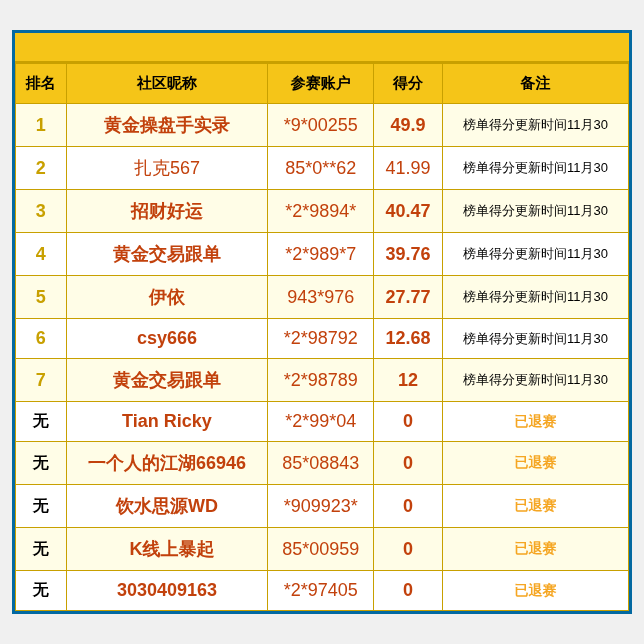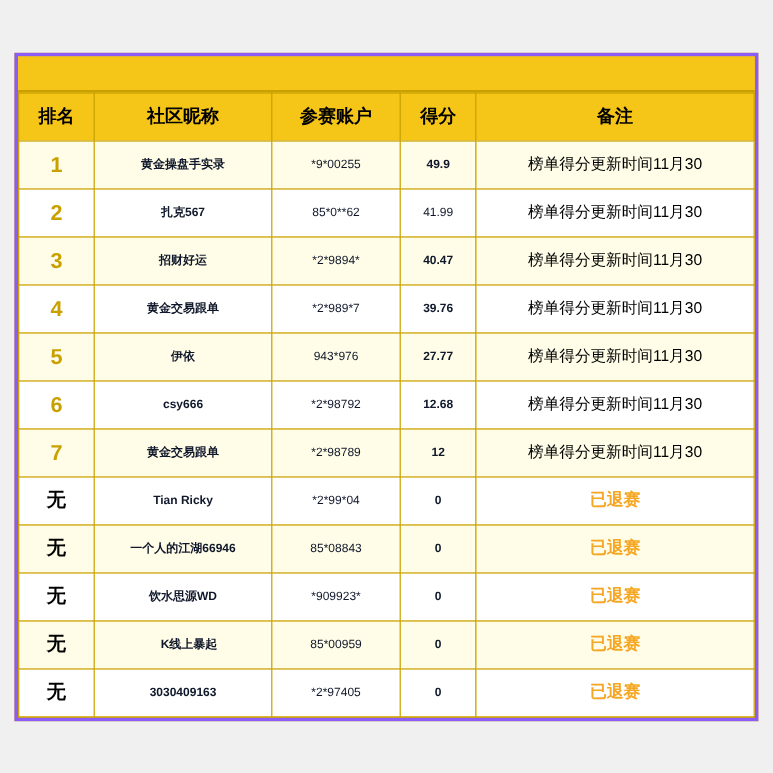--- a/index.html
+++ b/index.html
@@ -7,21 +7,21 @@
       background: #f0f0f0;
       display: flex;
       justify-content: center;
       align-items: center;
       min-height: 100vh;
       font-family: "Microsoft YaHei", "PingFang SC", "Heiti SC", sans-serif;
     }
     .container {
       width: 620px;
       background: #f5c518;
-      border: 3px solid #8b5cf6;
+      border: 3px solid #0369a1;
     }
     .title-bar {
       background: #f5c518;
       text-align: center;
       padding: 14px 8px;
       font-size: 22px;
       font-weight: bold;
       color: #000;
       border-bottom: 2px solid #c8a000;
     }
@@ -41,22 +41,22 @@
     tbody tr {
       background: #fff;
     }
     tbody tr:nth-child(odd) {
       background: #fffde7;
     }
     tbody tr td {
       border: 1.5px solid #c8a000;
       text-align: center;
       padding: 9px 6px;
-      font-size: 10px;
-      color: #0f172a;
+      font-size: 18px;
+      color: #c2410c;
     }
     .rank-num {
       color: #c8a000;
       font-weight: bold;
       font-size: 18px;
     }
     .no-rank {
       font-weight: bold;
       font-size: 16px;
       color: #000;
@@ -89,21 +89,21 @@
     <tbody id="table-body">
     <tr>
           <td class="rank-num">1</td>
           <td style="font-weight: bold;">黄金操盘手实录</td>
           <td>*9*00255</td>
           <td style="font-weight: bold;">49.9</td>
           <td class="note-normal">榜单得分更新时间11月30</td>
         </tr>
         <tr>
           <td class="rank-num">2</td>
-          <td style="font-weight: bold;">扎克567</td>
+          <td style="font-weight: normal;">扎克567</td>
           <td>85*0**62</td>
           <td style="font-weight: normal;">41.99</td>
           <td class="note-normal">榜单得分更新时间11月30</td>
         </tr>
         <tr>
           <td class="rank-num">3</td>
           <td style="font-weight: bold;">招财好运</td>
           <td>*2*9894*</td>
           <td style="font-weight: bold;">40.47</td>
           <td class="note-normal">榜单得分更新时间11月30</td>

